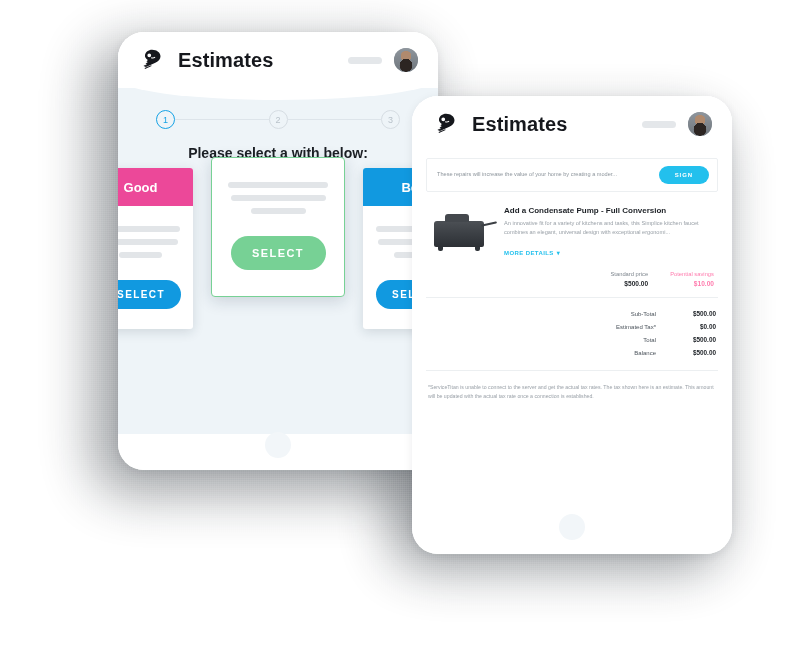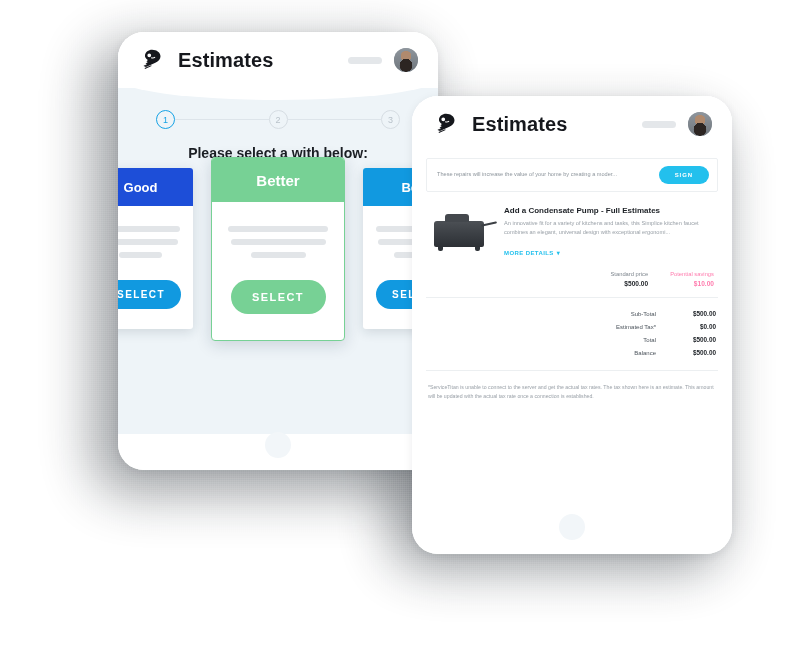--- a/index.html
+++ b/index.html
@@ -391,31 +391,30 @@
           <span class="step">2</span>
           <span class="step-line"></span>
           <span class="step">3</span>
         </div>
 
         <div class="wizard-prompt">Please select a with below:</div>
 
         <div class="cards">
 
           <div class="plan-card">
-            <div class="plan-head" style="background:#1d4ed8">Good</div>
+            <div class="plan-head" style="background:#ec4899">Good</div>
             <div class="plan-body">
               <div class="ln w100"></div>
               <div class="ln w95"></div>
               <div class="ln w55"></div>
               <button class="select-btn" style="background:#1199e0">SELECT</button>
             </div>
           </div>
 
           <div class="plan-card featured">
-            <div class="plan-head" style="background:#77d195">Better</div>
             <div class="plan-body">
               <div class="ln w100"></div>
               <div class="ln w95"></div>
               <div class="ln w55"></div>
               <button class="select-btn" style="background:#77d195">SELECT</button>
             </div>
           </div>
 
           <div class="plan-card">
             <div class="plan-head" style="background:#1199e0">Best</div>
@@ -468,21 +467,21 @@
 
         <div class="line-item">
           <div class="thumb">
             <div class="pump"></div>
             <div class="pump-foot">
                 <span class="a"></span>
                 <span class="b"></span>
               </div>
           </div>
           <div class="li-main">
-            <div class="li-title">Add a Condensate Pump - Full Estimates</div>
+            <div class="li-title">Add a Condensate Pump - Full Conversion</div>
             <div class="li-desc">An innovative fit for a variety of kitchens and tasks, this Simplice kitchen faucet combines an elegant, universal design with exceptional ergonomi...</div>
             <span class="more-details">
               <span>MORE DETAILS</span>
               <span class="chev">▾</span>
             </span>
             <div class="price-row">
               <div class="price-col">
                 <div class="price-label">Standard price</div>
                 <div class="price-value">$500.00</div>
               </div>

